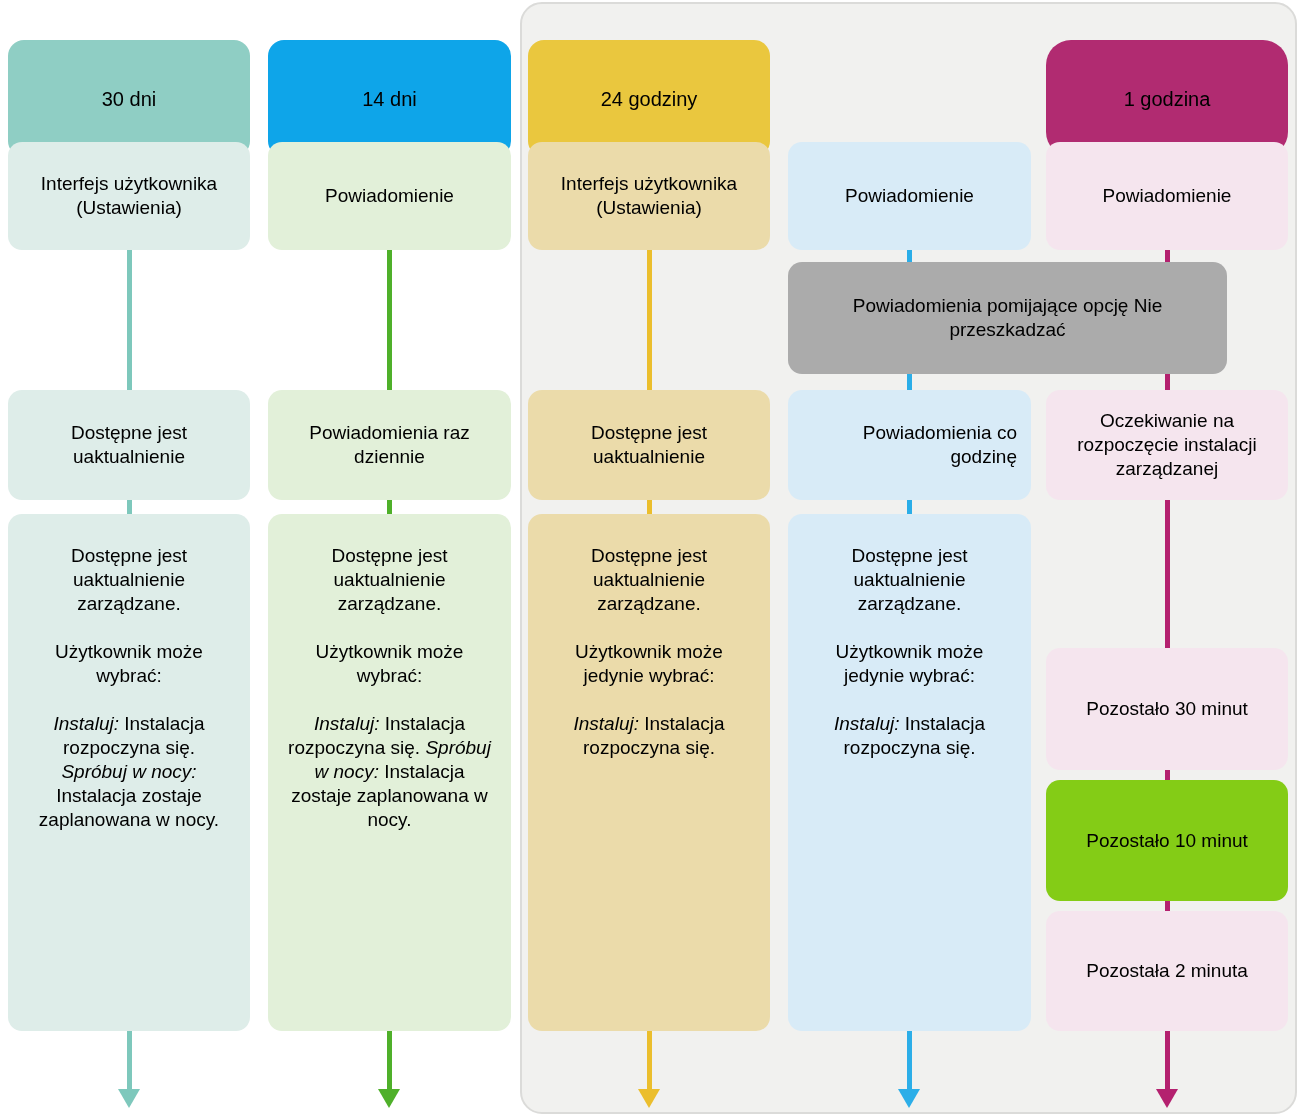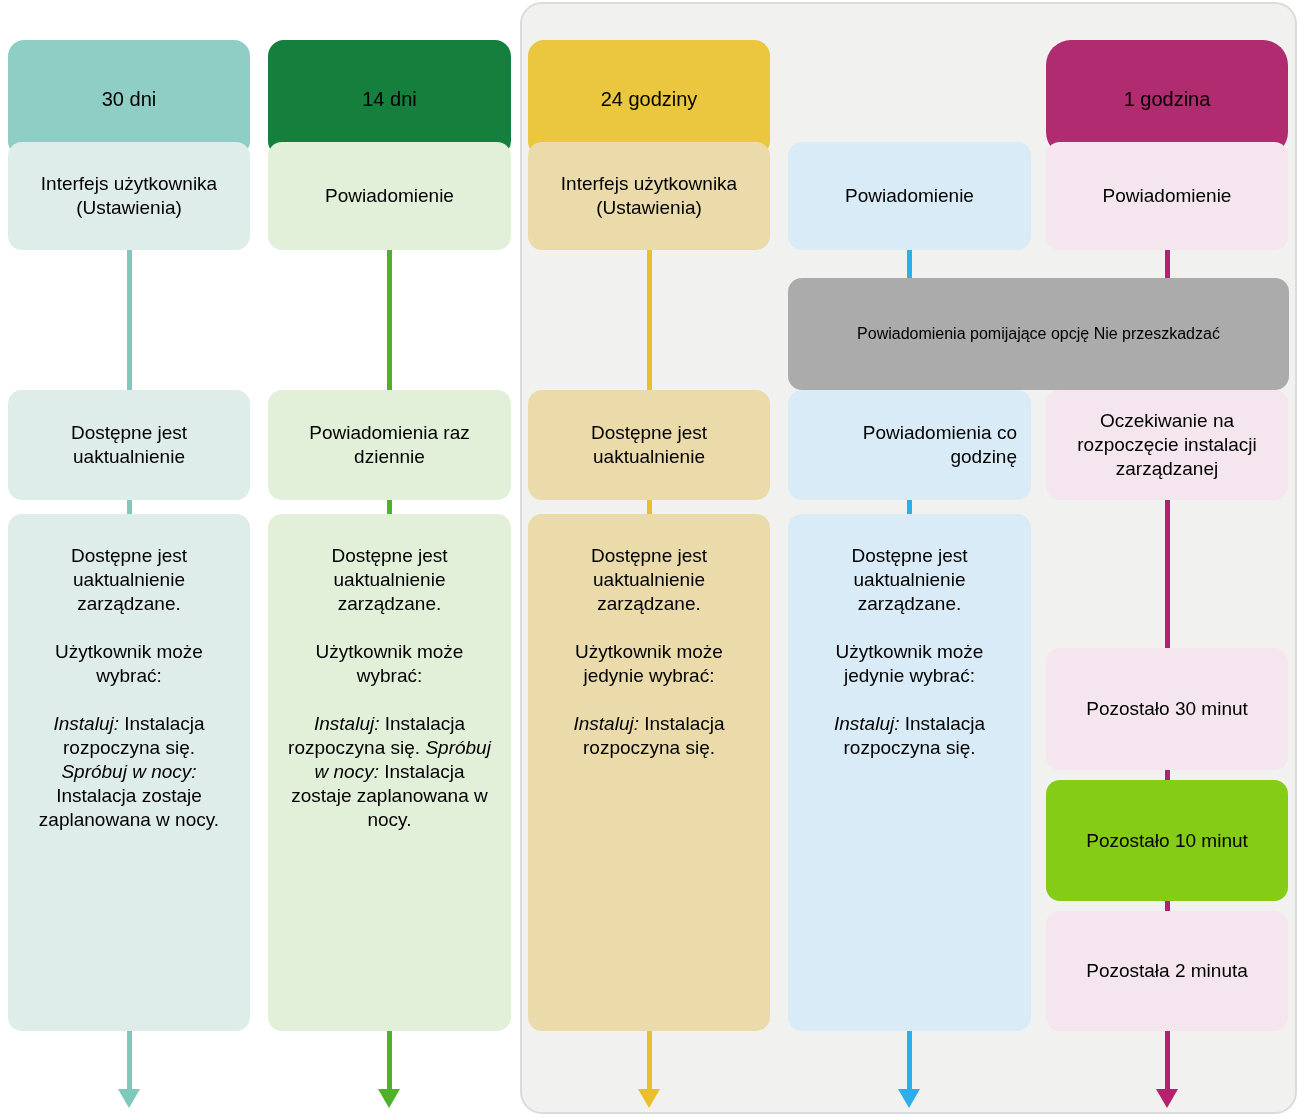--- a/index.html
+++ b/index.html
@@ -59,21 +59,21 @@
   .c4 { left: 788px;  width: 243px; }
   .c5 { left: 1046px; width: 242px; }
 
   .rowH { top: 8px;   height: 117px; margin-top: 32px; }
   .row1 { top: 142px; height: 108px; }
   .row2 { top: 390px; height: 110px; }
   .row3 { top: 514px; height: 517px; justify-content: flex-start; padding: 30px 20px 0 20px; }
   .row3 p { margin: 0 0 24px 0; }
   .row3 i { font-style: italic; }
 
-  .banner { left: 788px; width: 501px; top: 278px; height: 112px; font-size: 16px; }
+  .banner { left: 788px; width: 439px; top: 262px; height: 112px; font-size: 19px; }
 
   .m60 { top: 514px; height: 122px; }
   .m30 { top: 648px; height: 122px; }
   .m10 { top: 780px; height: 121px; }
   .m1  { top: 911px; height: 120px; }
 </style>
 </head>
 <body>
 
 <div class="canvas">
@@ -94,21 +94,21 @@
 
   <div class="box hdr c1 rowH" style="background-color: rgb(143, 206, 196);">30 dni</div>
   <div class="box c1 row1" style="background-color: rgb(222, 237, 233);">Interfejs użytkownika (Ustawienia)</div>
   <div class="box c1 row2" style="background-color: rgb(222, 237, 233);">Dostępne jest uaktualnienie</div>
   <div class="box c1 row3" style="background-color: rgb(222, 237, 233);">
     <p>Dostępne jest uaktualnienie zarządzane.</p>
     <p>Użytkownik może wybrać:</p>
     <p><i>Instaluj:</i><span> Instalacja rozpoczyna się. </span><i>Spróbuj w nocy:</i><span> Instalacja zostaje zaplanowana w nocy.</span></p>
   </div>
 
-  <div class="box hdr c2 rowH" style="background-color: #15803d;">14 dni</div>
+  <div class="box hdr c2 rowH" style="background-color: #0ea5e9;">14 dni</div>
   <div class="box c2 row1" style="background-color: rgb(226, 240, 217);">Powiadomienie</div>
   <div class="box c2 row2" style="background-color: rgb(226, 240, 217);">Powiadomienia raz dziennie</div>
   <div class="box c2 row3" style="background-color: rgb(226, 240, 217);">
     <p>Dostępne jest uaktualnienie zarządzane.</p>
     <p>Użytkownik może wybrać:</p>
     <p><i>Instaluj:</i><span> Instalacja rozpoczyna się. </span><i>Spróbuj w nocy:</i><span> Instalacja zostaje zaplanowana w nocy.</span></p>
   </div>
 
   <div class="box hdr c3 rowH" style="background-color: rgb(234, 199, 62);">24 godziny</div>
   <div class="box c3 row1" style="background-color: rgb(235, 219, 170);">Interfejs użytkownika (Ustawienia)</div>

